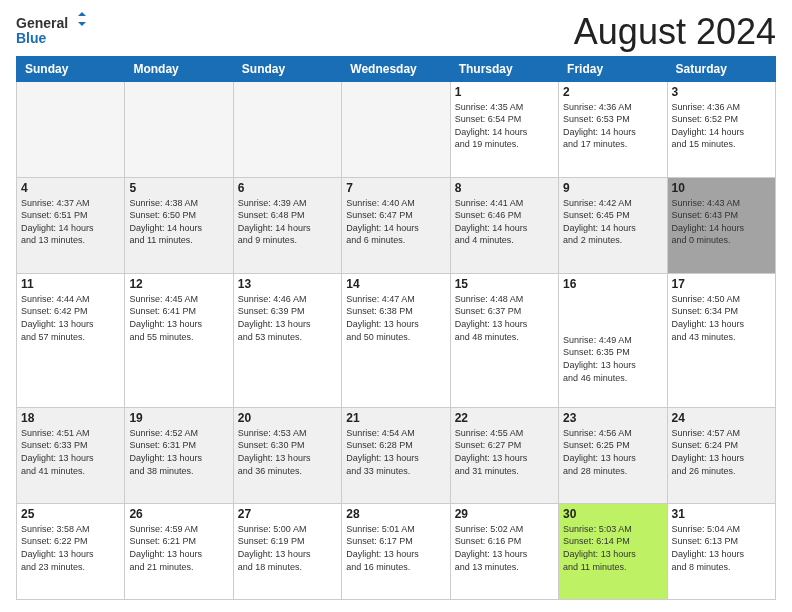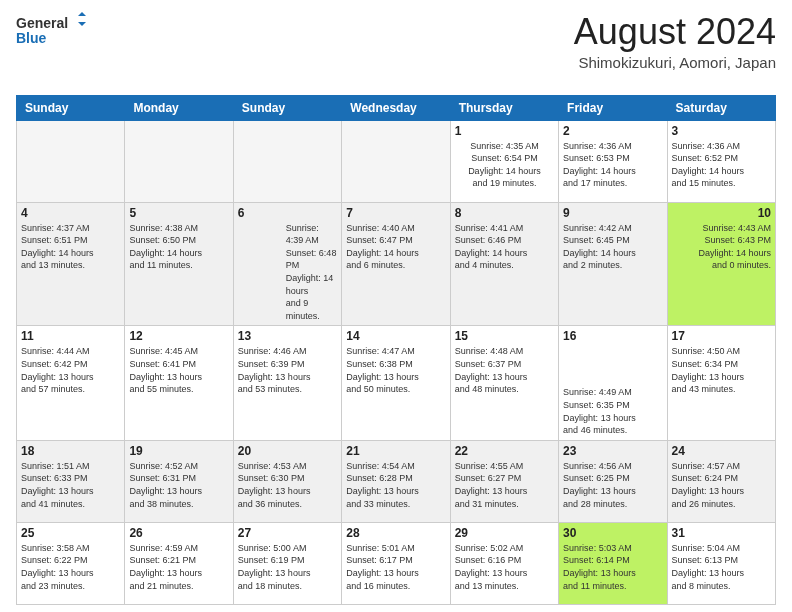--- a/index.html
+++ b/index.html
@@ -14,21 +14,21 @@
       width: 792px;
       height: 612px;
       padding: 12px 16px 12px 16px;
       display: flex;
       flex-direction: column;
     }
     .header {
       display: flex;
       align-items: flex-start;
       justify-content: space-between;
-      margin-bottom: 24px;
+      margin-bottom: 4px;
     }
     .logo {
       display: flex;
       align-items: center;
       gap: 4px;
     }
     .title-block {
       text-align: right;
     }
     .main-title {
@@ -96,21 +96,20 @@
     <div class="logo">
     <svg width="70" height="36" viewBox="0 0 70 36">
       <text x="0" y="16" font-size="14" font-weight="bold" fill="#333" font-family="Arial">General</text>
       <text x="0" y="31" font-size="14" font-weight="bold" fill="#1a6eb5" font-family="Arial">Blue</text>
       <polygon points="62,4 70,4 66,0" fill="#1a6eb5"></polygon>
       <polygon points="62,10 70,10 66,14" fill="#1a6eb5"></polygon>
     </svg>
   </div>
     <div class="title-block">
       <div class="main-title">August 2024</div>
-      <div class="subtitle">Shimokizukuri, Aomori, Japan</div>
     </div>
   </div>
 
   <table class="calendar">
     <thead>
       <tr>
         <th>Sunday</th>
         <th>Monday</th>
         <th>Sunday</th>
         <th>Wednesday</th>
@@ -120,21 +119,21 @@
       </tr>
     </thead>
     <tbody id="calendar-body">
     <tr>
           <td class="empty"></td>
           <td class="empty"></td>
           <td class="empty"></td>
           <td class="empty"></td>
           <td style="background: rgb(255, 255, 255);">
             <span class="day-number">1</span>
-            <div class="day-info" style="white-space: pre-line; text-align: center;">Sunrise: 4:35 AM
+            <div class="day-info" style="white-space: pre-line;">Sunrise: 4:35 AM
 Sunset: 6:54 PM
 Daylight: 14 hours
 and 19 minutes.</div>
           </td>
           <td style="background: rgb(255, 255, 255);">
             <span class="day-number">2</span>
             <div class="day-info" style="white-space: pre-line;">Sunrise: 4:36 AM
 Sunset: 6:53 PM
 Daylight: 14 hours
 and 17 minutes.</div>
@@ -157,21 +156,21 @@
           </td>
           <td style="background: rgb(240, 240, 240);">
             <span class="day-number">5</span>
             <div class="day-info" style="white-space: pre-line;">Sunrise: 4:38 AM
 Sunset: 6:50 PM
 Daylight: 14 hours
 and 11 minutes.</div>
           </td>
           <td style="background: rgb(240, 240, 240);">
             <span class="day-number">6</span>
-            <div class="day-info" style="white-space: pre-line; margin-left: 48px;">Sunrise: 4:39 AM
+            <div class="day-info" style="white-space: pre-line;">Sunrise: 4:39 AM
 Sunset: 6:48 PM
 Daylight: 14 hours
 and 9 minutes.</div>
           </td>
           <td style="background: rgb(240, 240, 240);">
             <span class="day-number">7</span>
             <div class="day-info" style="white-space: pre-line;">Sunrise: 4:40 AM
 Sunset: 6:47 PM
 Daylight: 14 hours
 and 6 minutes.</div>
@@ -183,21 +182,21 @@
 Daylight: 14 hours
 and 4 minutes.</div>
           </td>
           <td style="background: rgb(240, 240, 240);">
             <span class="day-number">9</span>
             <div class="day-info" style="white-space: pre-line;">Sunrise: 4:42 AM
 Sunset: 6:45 PM
 Daylight: 14 hours
 and 2 minutes.</div>
           </td>
-          <td style="background: #bef264; text-align: right;">
+          <td style="background: #a3a3a3;">
             <span class="day-number">10</span>
             <div class="day-info" style="white-space: pre-line;">Sunrise: 4:43 AM
 Sunset: 6:43 PM
 Daylight: 14 hours
 and 0 minutes.</div>
           </td>
         </tr>
         <tr>
           <td style="background: rgb(255, 255, 255); border-radius: 27px;">
             <span class="day-number">11</span>
@@ -245,21 +244,21 @@
             <span class="day-number">17</span>
             <div class="day-info" style="white-space: pre-line;">Sunrise: 4:50 AM
 Sunset: 6:34 PM
 Daylight: 13 hours
 and 43 minutes.</div>
           </td>
         </tr>
         <tr>
           <td style="background: rgb(240, 240, 240);">
             <span class="day-number">18</span>
-            <div class="day-info" style="white-space: pre-line;">Sunrise: 1:51 AM
+            <div class="day-info" style="white-space: pre-line;">Sunrise: 4:51 AM
 Sunset: 6:33 PM
 Daylight: 13 hours
 and 41 minutes.</div>
           </td>
           <td style="background: rgb(240, 240, 240);">
             <span class="day-number">19</span>
             <div class="day-info" style="white-space: pre-line;">Sunrise: 4:52 AM
 Sunset: 6:31 PM
 Daylight: 13 hours
 and 38 minutes.</div>

